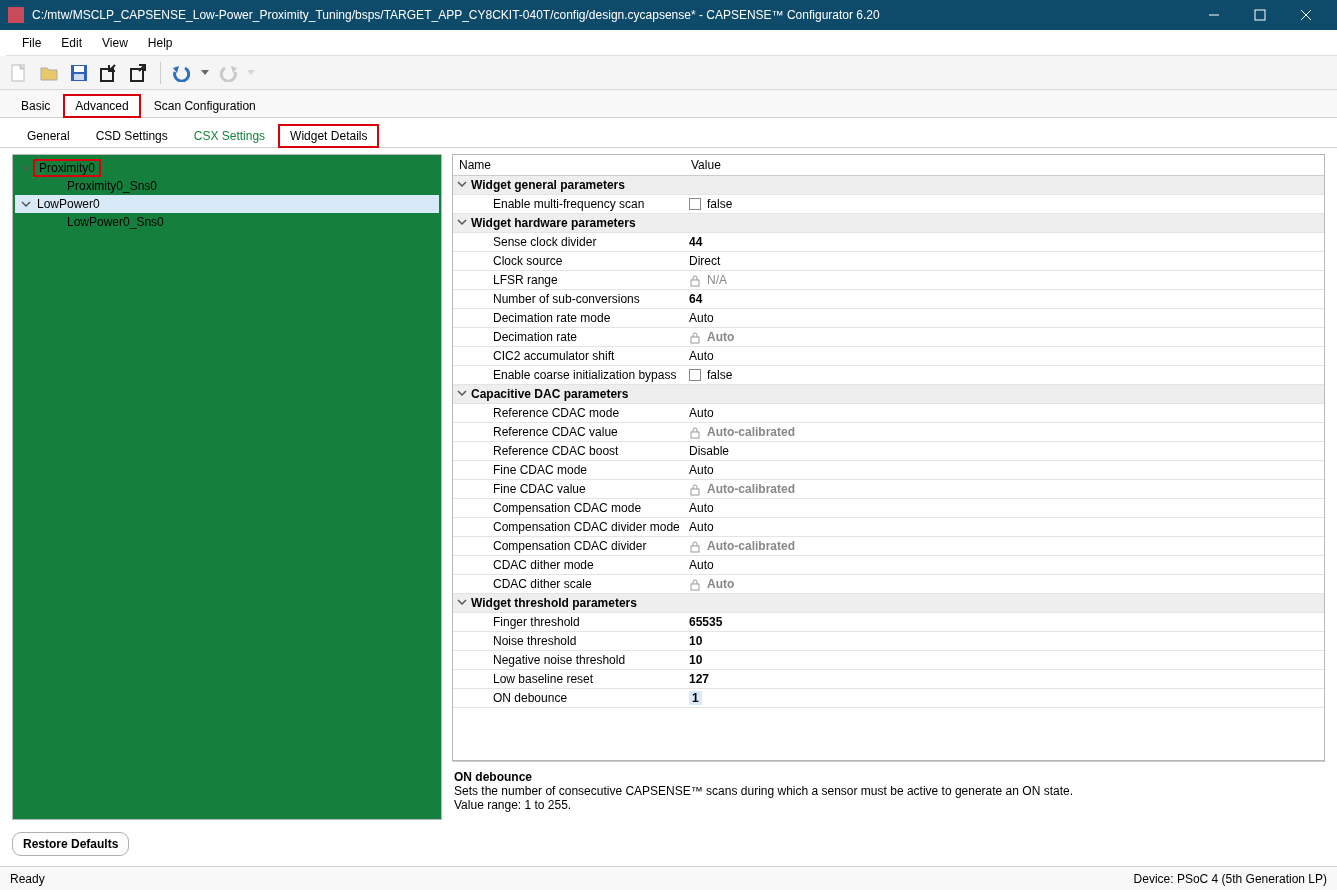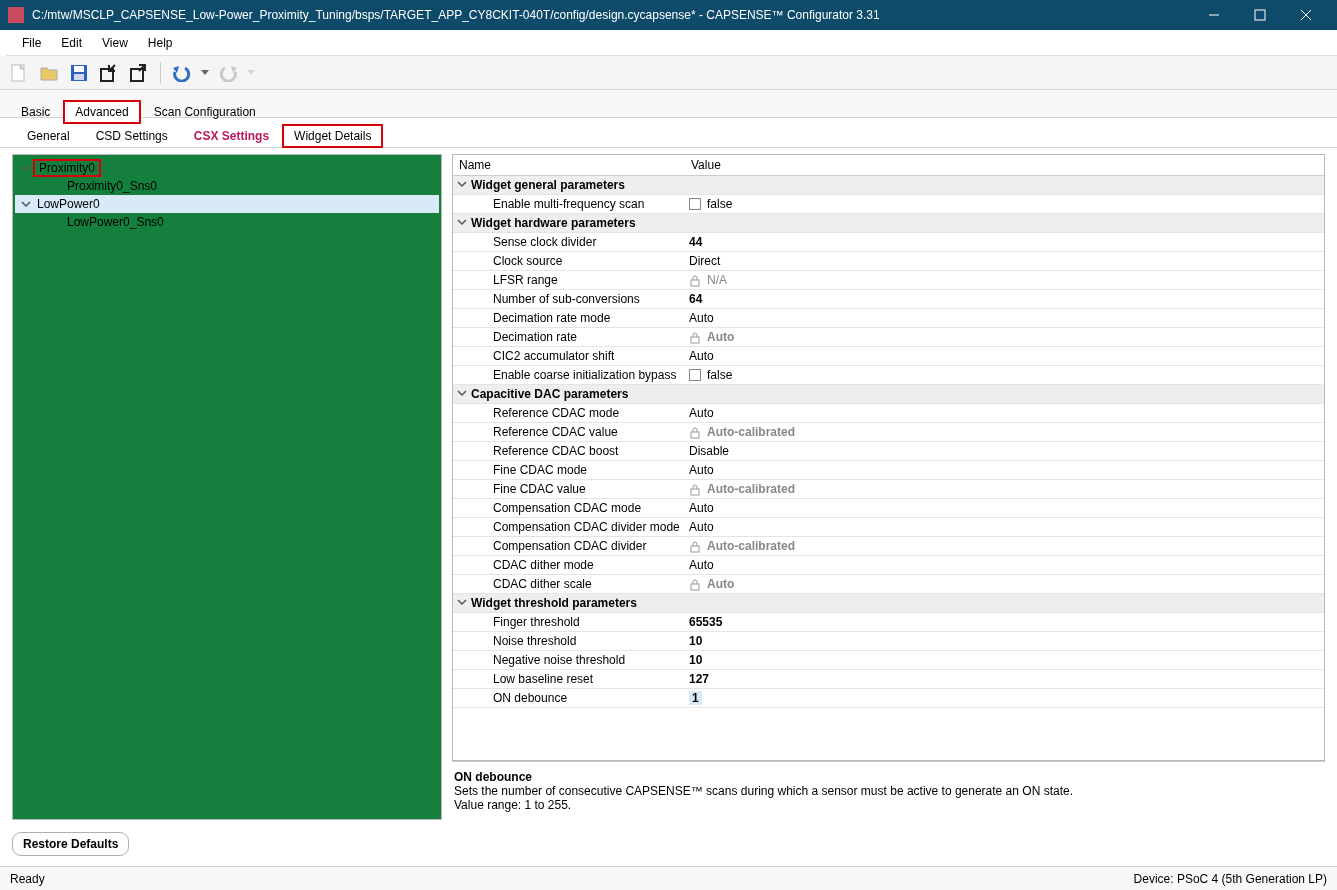--- a/index.html
+++ b/index.html
@@ -12,28 +12,28 @@
 .titlebar .winbtn svg { stroke: #fff; }
 
 .menubar { height: 26px; display: flex; align-items: center; padding: 0 6px; border-bottom: 1px solid #e0e0e0; margin-left: 6px; }
 .menubar .item { padding: 3px 10px; }
 
 .toolbar { height: 34px; background: #f5f5f5; border-bottom: 1px solid #d8d8d8; display: flex; align-items: center; padding: 0 6px; gap: 4px;}
 .toolbar .tbtn { width: 26px; height: 26px; display:flex; align-items:center; justify-content:center; }
 .toolbar .sep { width:1px; height:22px; background:#ccc; margin:0 4px; }
 
 .maintabs { height: 28px; background: #f8f8f8; border-bottom: 1px solid #d0d0d0; display: flex; align-items:flex-end; padding: 0 8px; }
-.maintabs .tab { padding: 5px 12px; border: 1px solid transparent; border-bottom:none; position:relative; top:7px; }
+.maintabs .tab { padding: 5px 12px; border: 1px solid transparent; border-bottom:none; position:relative; top:1px; }
 .maintabs .tab.active { background:#fff; border-color:#d0d0d0; }
 .maintabs .tab.highlighted { border: 2px solid #d9000a; padding:3px 10px; }
 
 .subtabbar { height: 30px; background:#fff; border-bottom:1px solid #d0d0d0; display:flex; align-items:flex-end; padding:0 14px; }
 .subtabbar .subtab { padding:5px 12px; border:1px solid transparent; border-bottom:none; position:relative; top:1px;}
 .subtabbar .subtab.active { background:#fff; border-color:#d0d0d0;}
-.subtabbar .subtab.disabled { color:#be185d;font-weight:bold; }
+.subtabbar .subtab.disabled { color:#15803d; }
 .subtabbar .subtab.highlighted { border:2px solid #d9000a; padding:3px 10px;}
 
 .splitarea { flex:1; display:flex; padding: 6px 12px 6px 12px; gap:10px; min-height:0;}
 .leftpane { width: 430px; border:1px solid #b8b8b8; background:#15803d; padding:4px 2px; }
 .tree-item { display:flex; align-items:center; height:18px; padding-left:4px; }
 .tree-item.sel { background:#d8e9f7; }
 .tree-item .chev { width:14px; display:flex; align-items:center; justify-content:center;}
 .tree-item .chev svg{ stroke:#555; }
 .tree-item .lbl { padding:0 4px;}
 .tree-item.hl .lbl { border:2px solid #d9000a;}
@@ -63,21 +63,21 @@
 .statusbar { height:24px; border-top:1px solid #d0d0d0; background:#f8f8f8; display:flex; align-items:center; padding:0 10px; justify-content:space-between;}
 
 .lock-icon { width:12px; height:12px; }
 .chk { width:12px; height:12px; border:1px solid #888; background:#fff;}
 </style>
 </head>
 <body>
 
 <div class="titlebar">
   <div class="icon"></div>
-  <div class="title">C:/mtw/MSCLP_CAPSENSE_Low-Power_Proximity_Tuning/bsps/TARGET_APP_CY8CKIT-040T/config/design.cycapsense* - CAPSENSE™ Configurator 3.31</div>
+  <div class="title">C:/mtw/MSCLP_CAPSENSE_Low-Power_Proximity_Tuning/bsps/TARGET_APP_CY8CKIT-040T/config/design.cycapsense* - CAPSENSE™ Configurator 6.20</div>
   <div class="winbtn">
       <svg width="12" height="12">
         <line x1="1" y1="6" x2="11" y2="6" stroke-width="1"></line>
       </svg>
     </div>
   <div class="winbtn">
       <svg width="12" height="12">
         <rect x="1" y="1" width="10" height="10" fill="none" stroke-width="1"></rect>
       </svg>
     </div>

